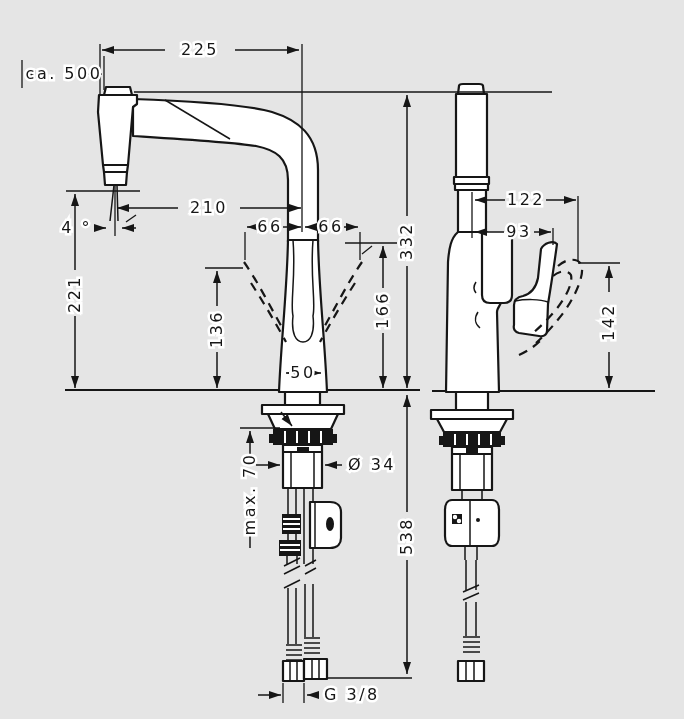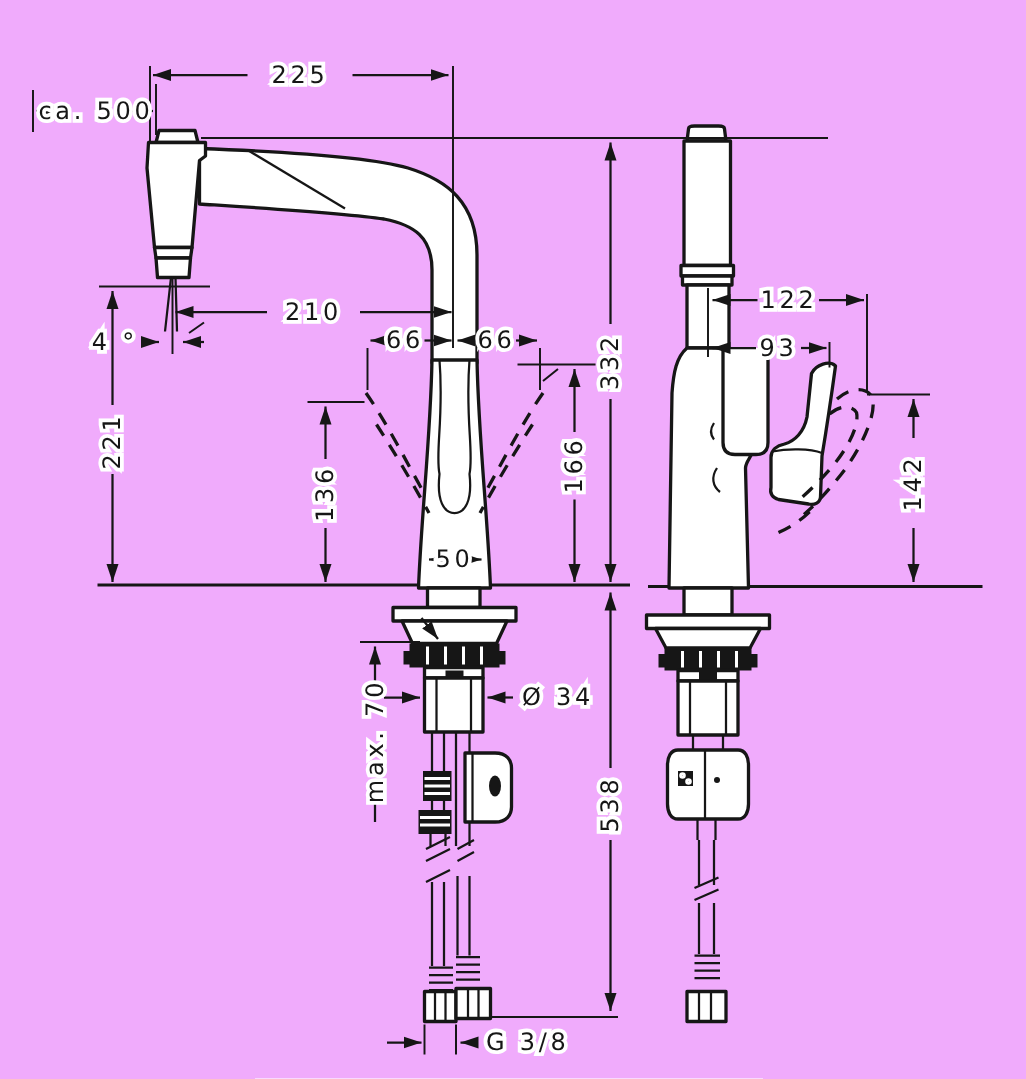--- a/index.html
+++ b/index.html
@@ -1,16 +1,16 @@
 <!DOCTYPE html>
 <html><head>
 <meta charset="utf-8">
 <style>
   html,body{margin:0;padding:0;background:#ffffff;}
-  .stage{width:684px;height:719px;position:relative;background:#f0abfc;overflow:hidden;}
+  .stage{width:684px;height:719px;position:relative;background:#e5e5e5;overflow:hidden;}
   svg{display:block;}
   .outline{fill:#ffffff;stroke:#161616;stroke-width:2.2;stroke-linejoin:round;}
   .outline-thin{fill:none;stroke:#161616;stroke-width:1.5;stroke-linejoin:round;}
   .solid{fill:#161616;stroke:none;}
   .whiteline{stroke:#ffffff;stroke-width:2;fill:none;}
   .dash{fill:none;stroke:#161616;stroke-width:2.2;stroke-dasharray:9 7;stroke-linecap:butt;}
   .dim{stroke:#161616;stroke-width:1.5;fill:none;}
   .ext{stroke:#161616;stroke-width:1.3;fill:none;}
   .ctop{stroke:#161616;stroke-width:2;fill:none;}
   text.dimlab{

